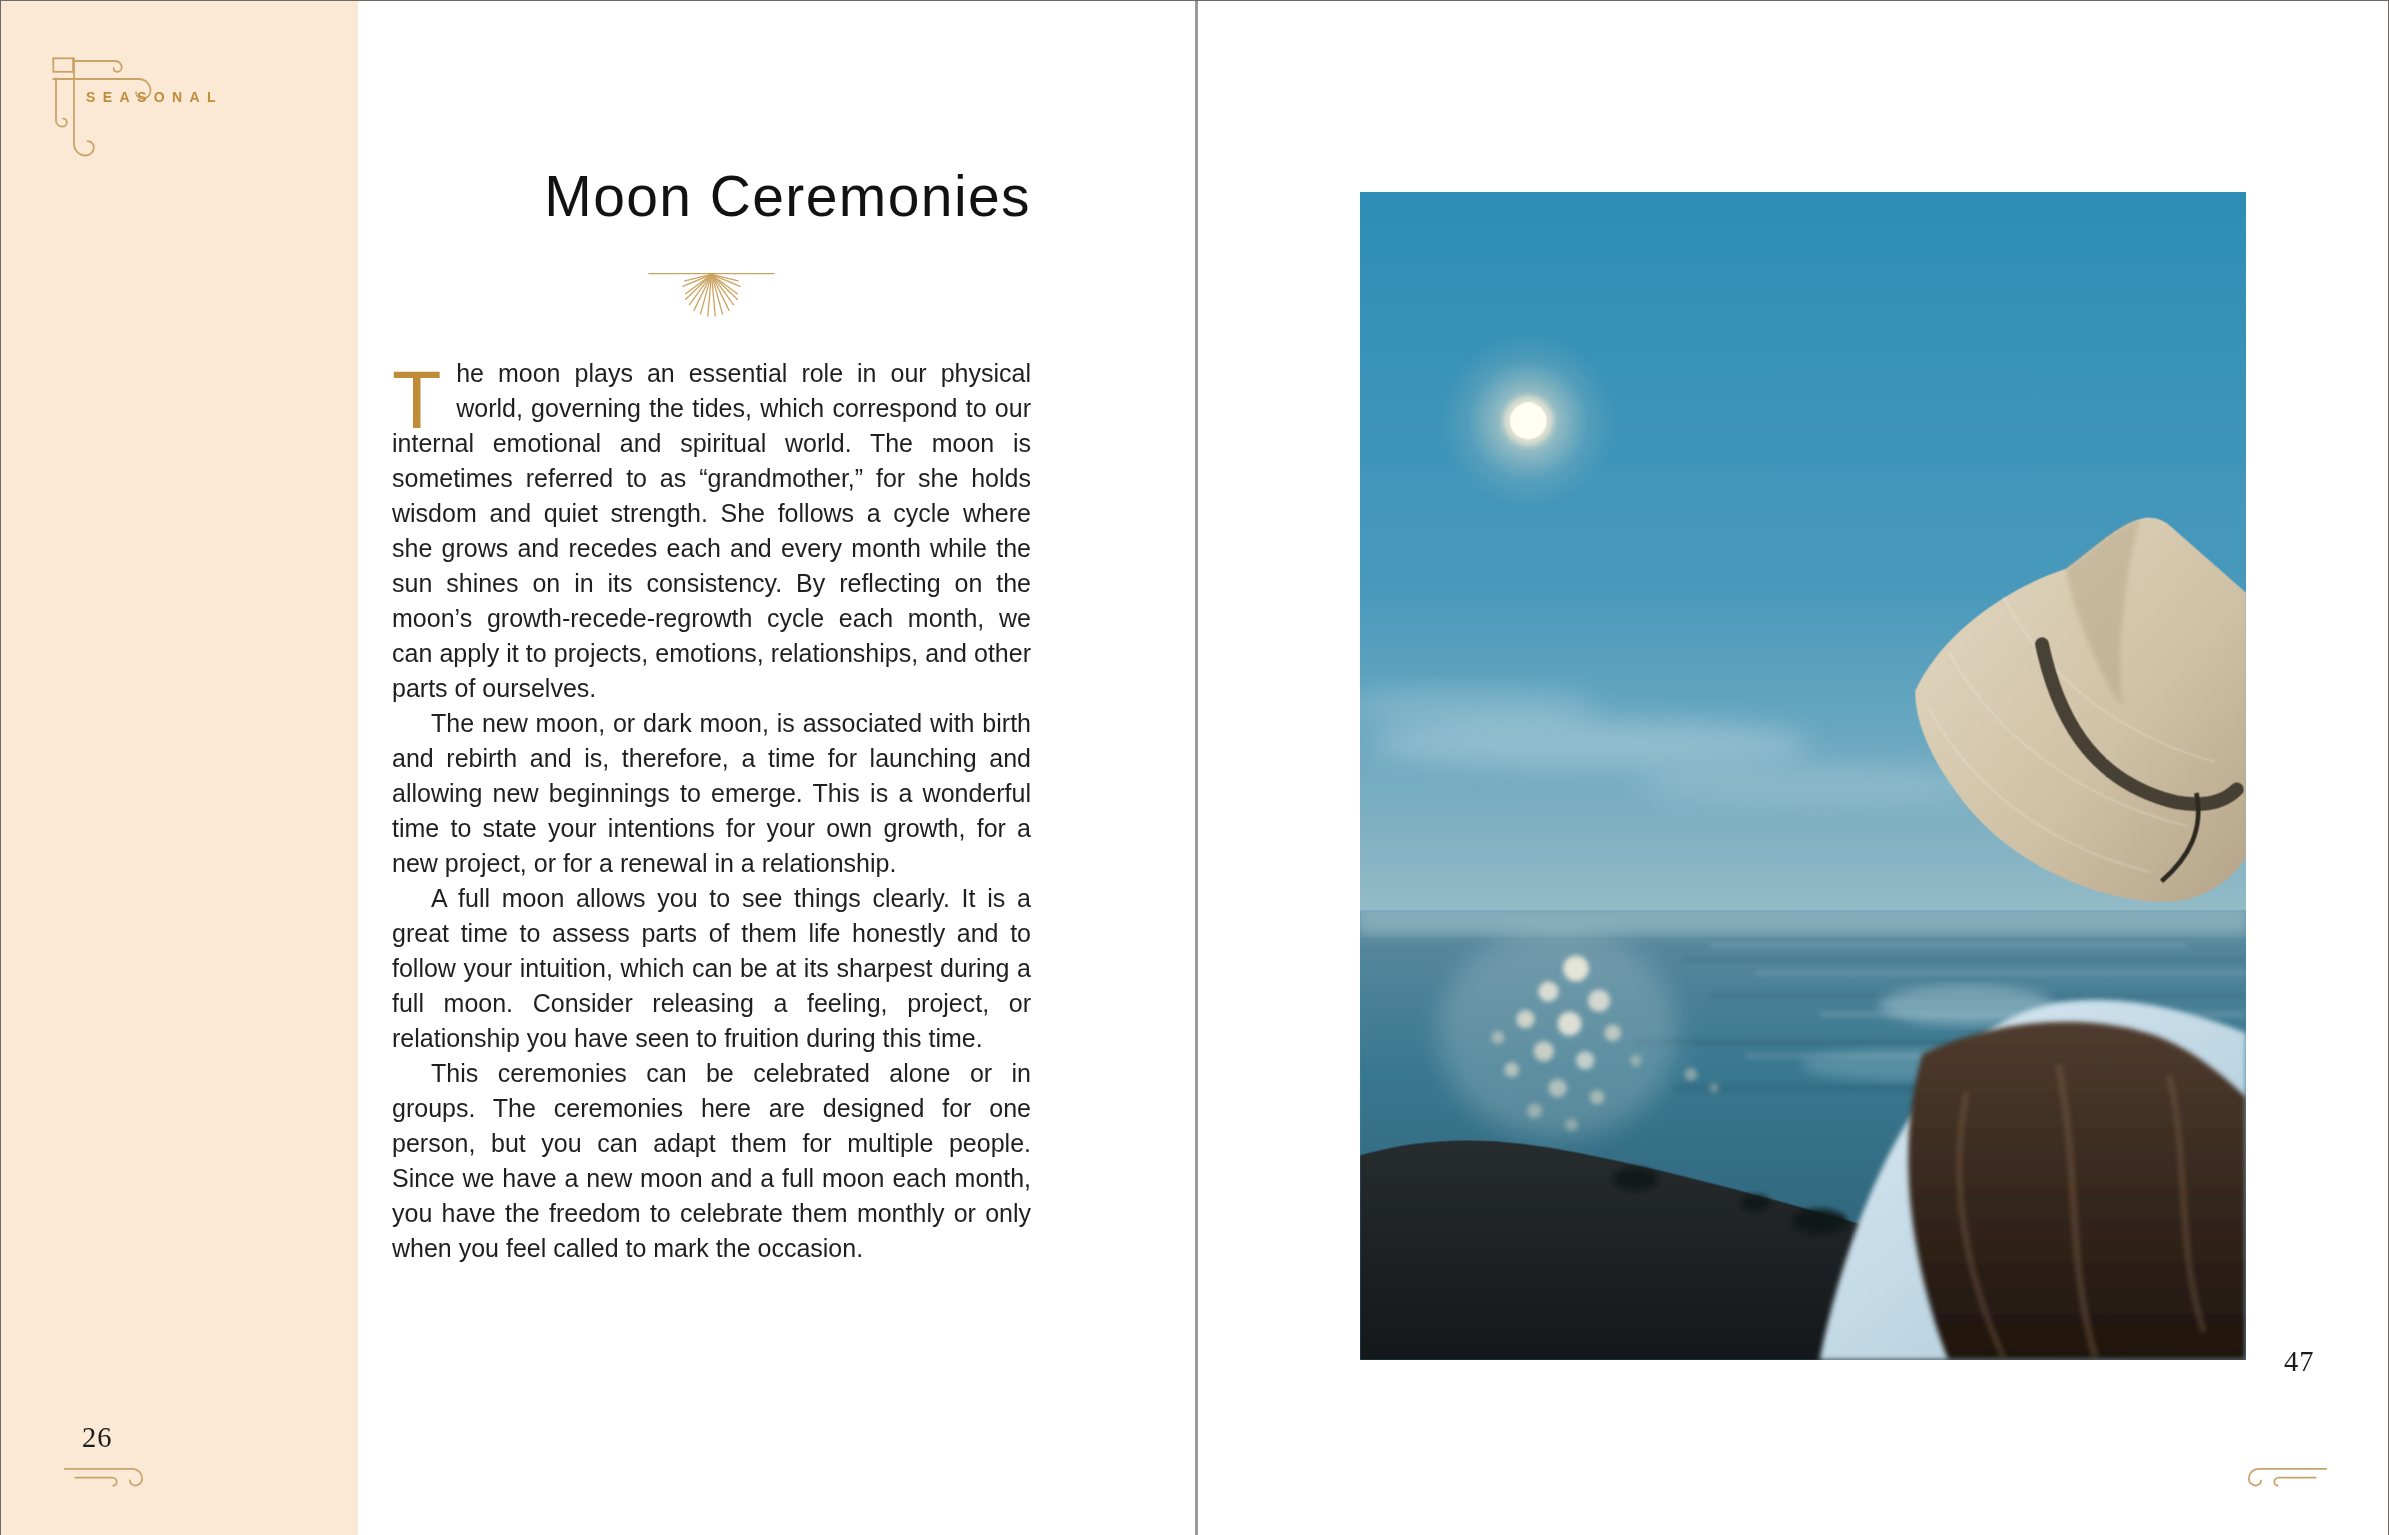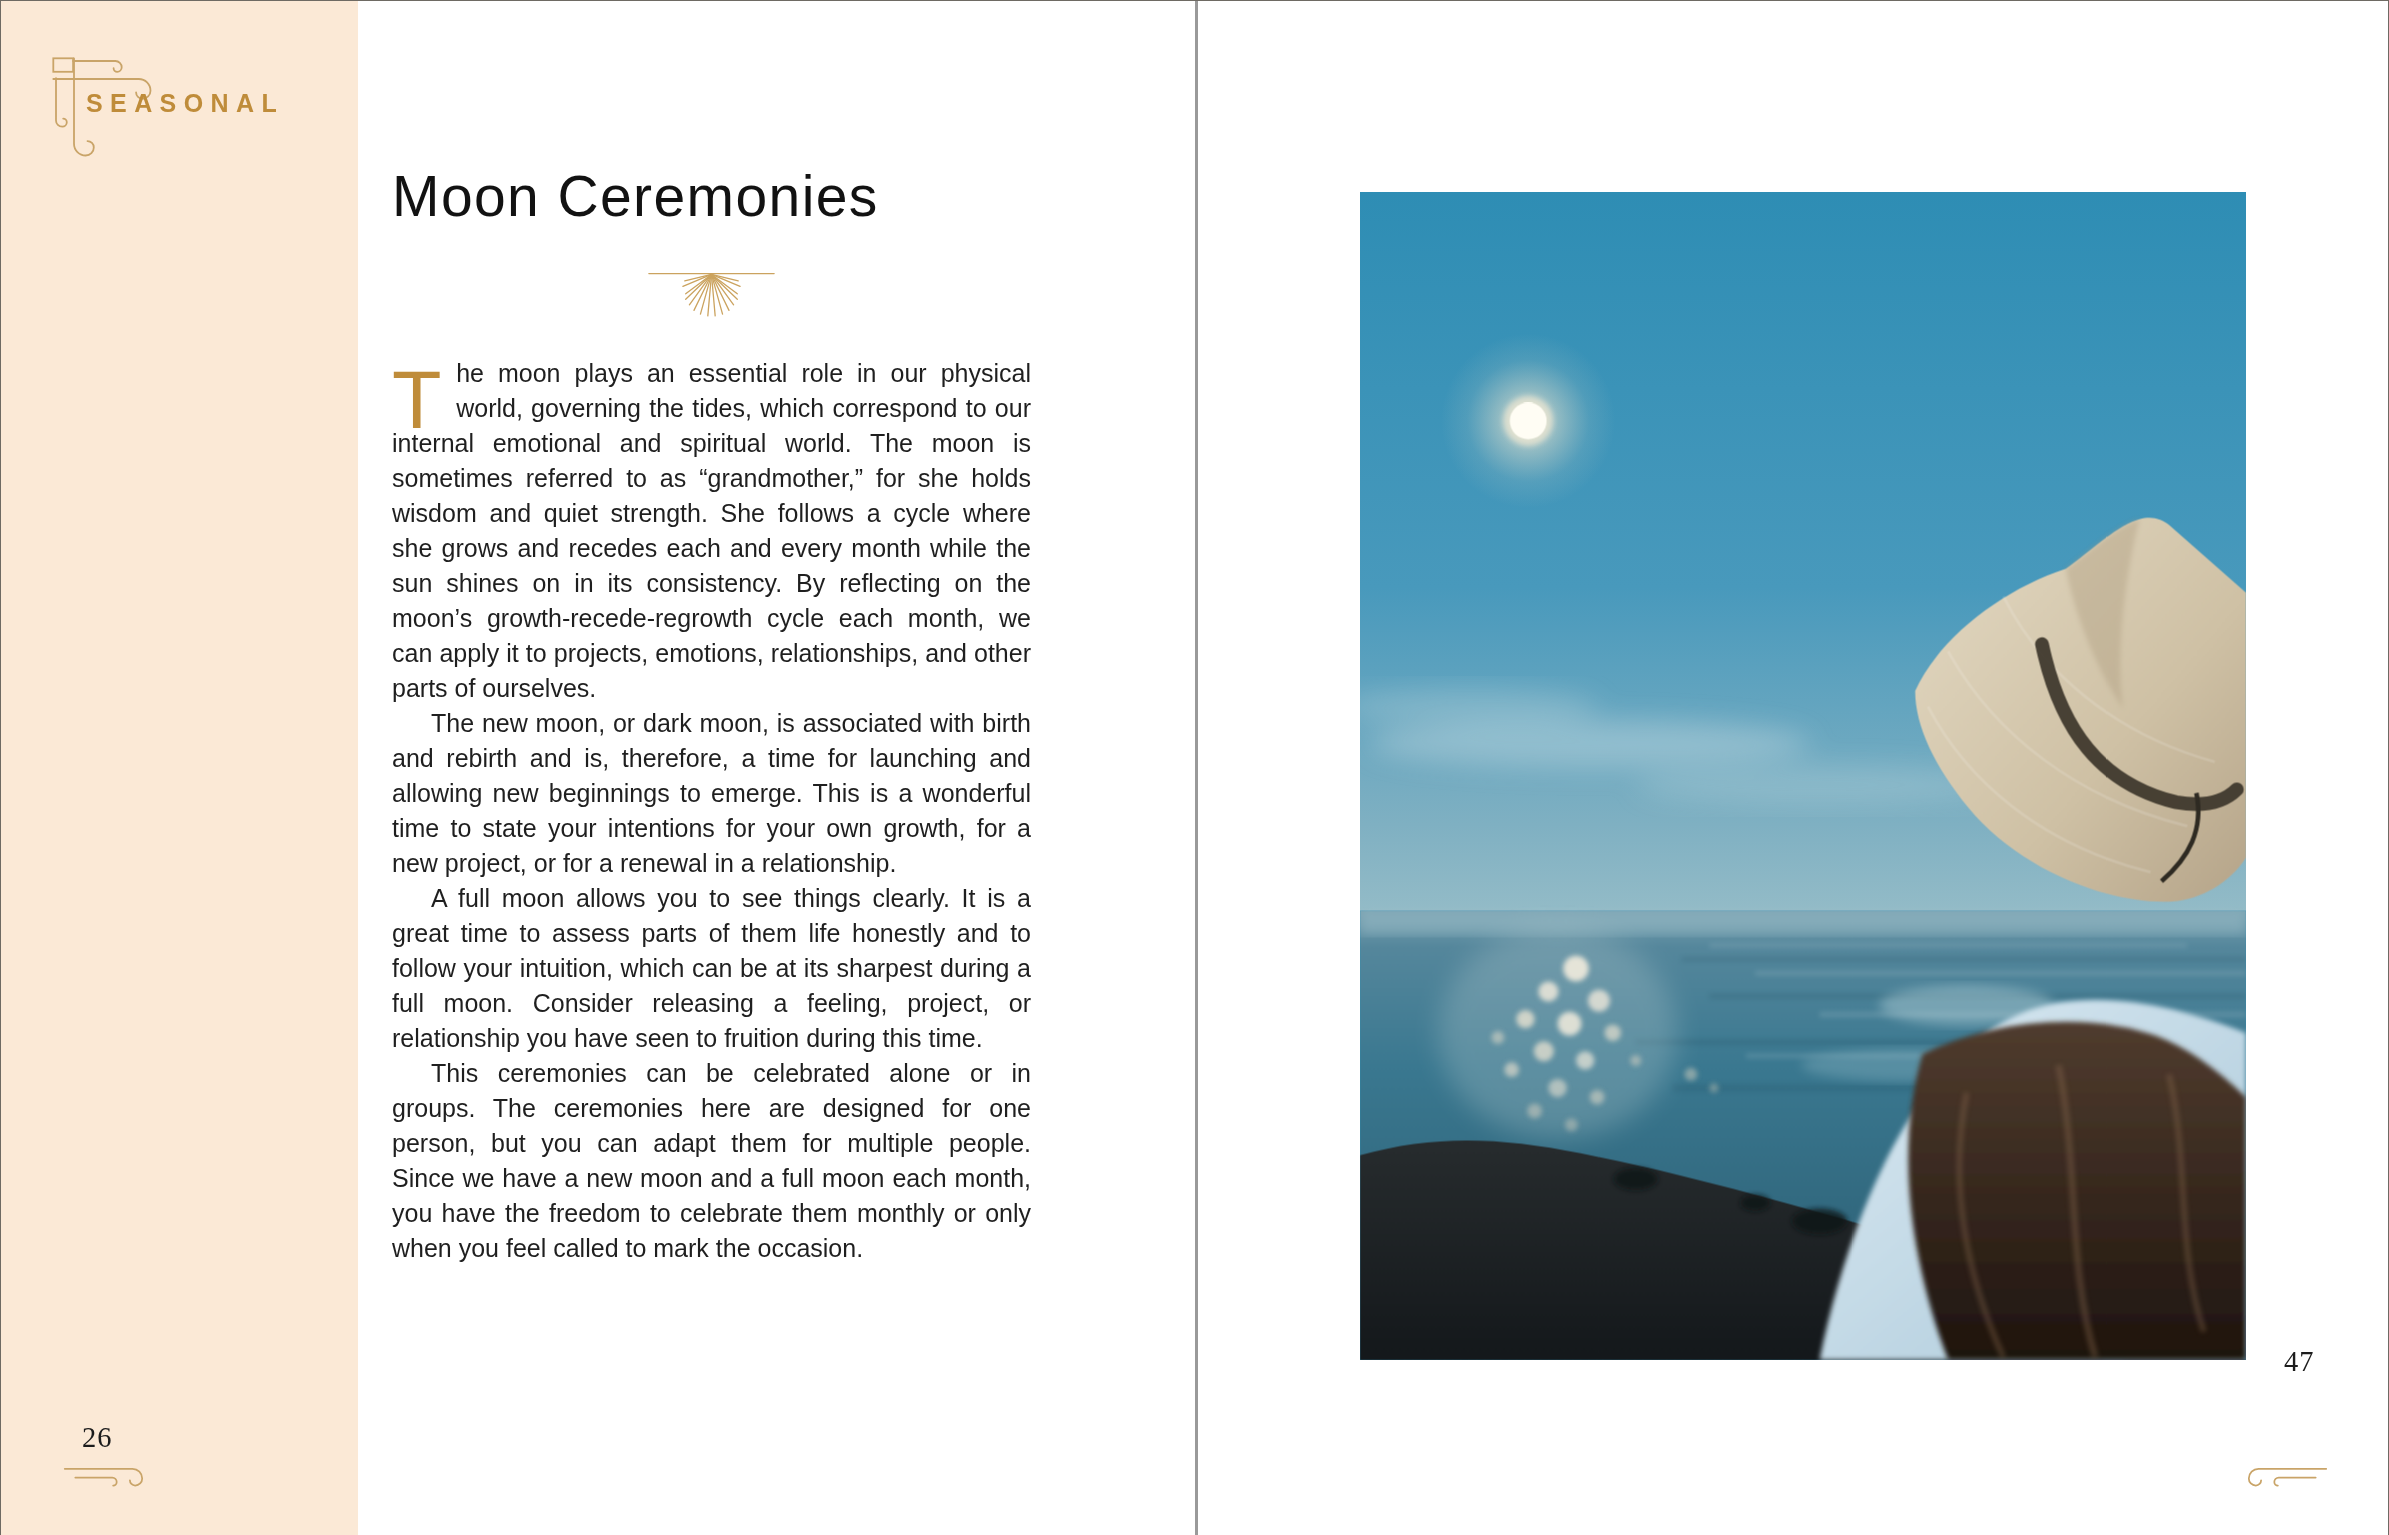--- a/index.html
+++ b/index.html
@@ -14,31 +14,31 @@
   }
   
   .sidebar{
     position:absolute;left:0;top:0;width:357px;height:100%;
     background:var(--sidebar_bg,#FBE9D6);
   }
   .corner-ornament{position:absolute;left:46px;top:51px;width:108px;height:108px;}
   .section-label{
     position:absolute;left:85px;top:88px;
     color:var(--gold,#BF8C3A);
-    font-size:25px;font-weight:700;letter-spacing:7.4px;
+    font-size:14px;font-weight:700;letter-spacing:7.4px;
   }
   .pagenum{
     font-family:"Liberation Serif",serif;
     font-size:28.5px;color:#1c1c1c;letter-spacing:0.9px;
   }
   .pagenum-left{position:absolute;left:81px;top:1421px;}
   .flourish-left{position:absolute;left:62px;top:1463px;width:88px;height:29px;}
   
   .title-wrap{
-    position:absolute;left:391px;top:164px;width:639px;text-align:left;
+    position:absolute;left:391px;top:164px;width:639px;text-align:right;
   }
   .page-title{
     margin:0;font-weight:300;font-size:57px;line-height:1.1;
     letter-spacing:1.4px;color:#121212;
   }
   .sunburst{position:absolute;left:646px;top:267px;width:129px;height:51px;}
   .article{
     position:absolute;left:391px;top:355px;width:639px;
     font-size:25px;line-height:35px;color:#1f1f1f;
     text-align:justify;

